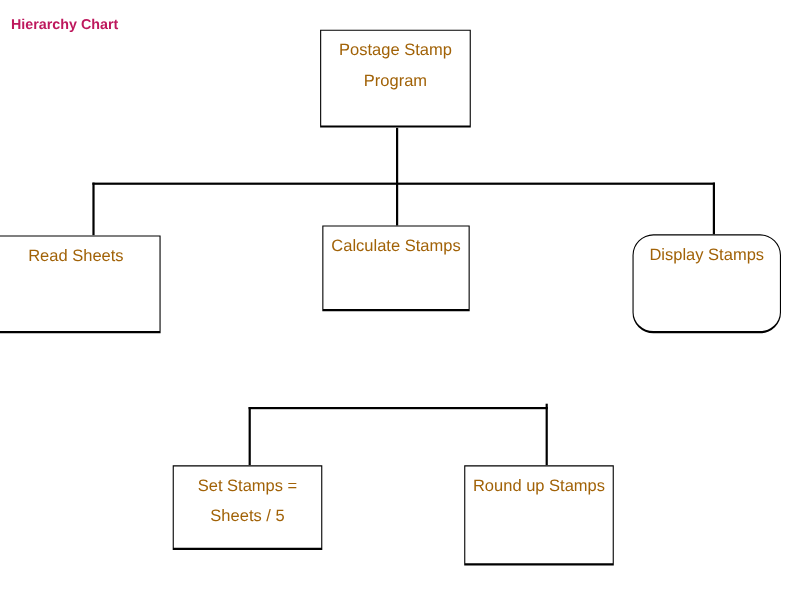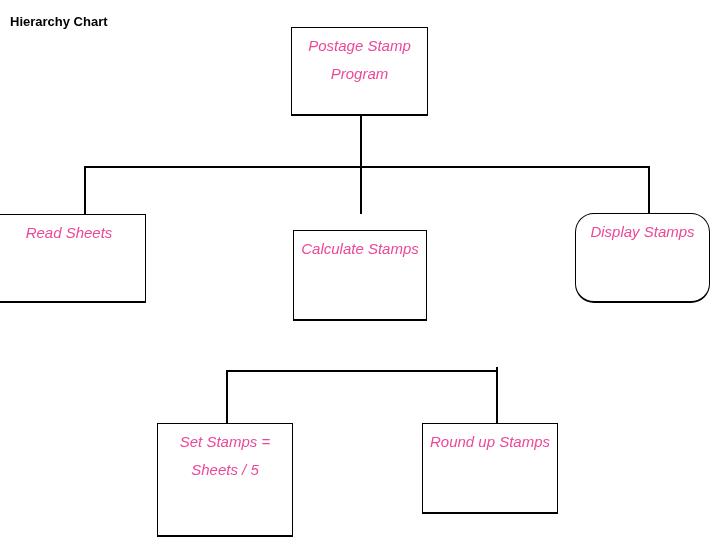--- a/index.html
+++ b/index.html
@@ -15,49 +15,48 @@
     overflow: hidden;
     font-family: "Liberation Sans", sans-serif;
     color: #1f1f1f;
   }
   .chart-title {
     position: absolute;
     left: 10px;
     top: 14px;
     font-size: 13px;
     font-weight: bold;
-    color: #000000;
+    color: #be185d;
     white-space: nowrap;
   }
   .node {
     position: absolute;
     box-sizing: border-box;
     border: 1px solid #000000;
     border-bottom-width: 2px;
     background: #ffffff;
     text-align: center;
     padding-top: 4px;
   }
   .node .label {
     font-size: 15px;
     line-height: 28px;
     white-space: pre-line;
-    color: #ec4899;
-    font-style: italic;
+    color: #a16207;
   }
   .line {
     position: absolute;
     background: #000000;
   }
   
   #node-postage   { left: 291px; top: 27px;  width: 137px; height: 89px; }
   #node-read      { left: -8px;  top: 214px; width: 154px; height: 89px; }
-  #node-calculate { left: 293px; top: 230px; width: 134px; height: 91px; }
+  #node-calculate { left: 293px; top: 205px; width: 134px; height: 78px; }
   #node-display   { left: 575px; top: 213px; width: 135px; height: 90px; border-radius: 19px; }
-  #node-set       { left: 157px; top: 423px; width: 136px; height: 114px; }
+  #node-set       { left: 157px; top: 423px; width: 136px; height: 77px; }
   #node-round     { left: 422px; top: 423px; width: 136px; height: 91px; }
   
   #conn-top-vertical     { left: 360px; top: 116px; width: 2px;   height: 98px;  }
   #conn-mid-horizontal   { left: 84px;  top: 166px; width: 566px; height: 2px;   }
   #conn-left-vertical    { left: 84px;  top: 166px; width: 2px;   height: 48px;  }
   #conn-right-vertical   { left: 648px; top: 166px; width: 2px;   height: 47px;  }
   #conn-bottom-horizontal{ left: 226px; top: 370px; width: 272px; height: 2px;   }
   #conn-bottom-left-vertical  { left: 226px; top: 370px; width: 2px; height: 53px; }
   #conn-bottom-right-vertical { left: 496px; top: 367px; width: 2px; height: 56px; }
 </style>

